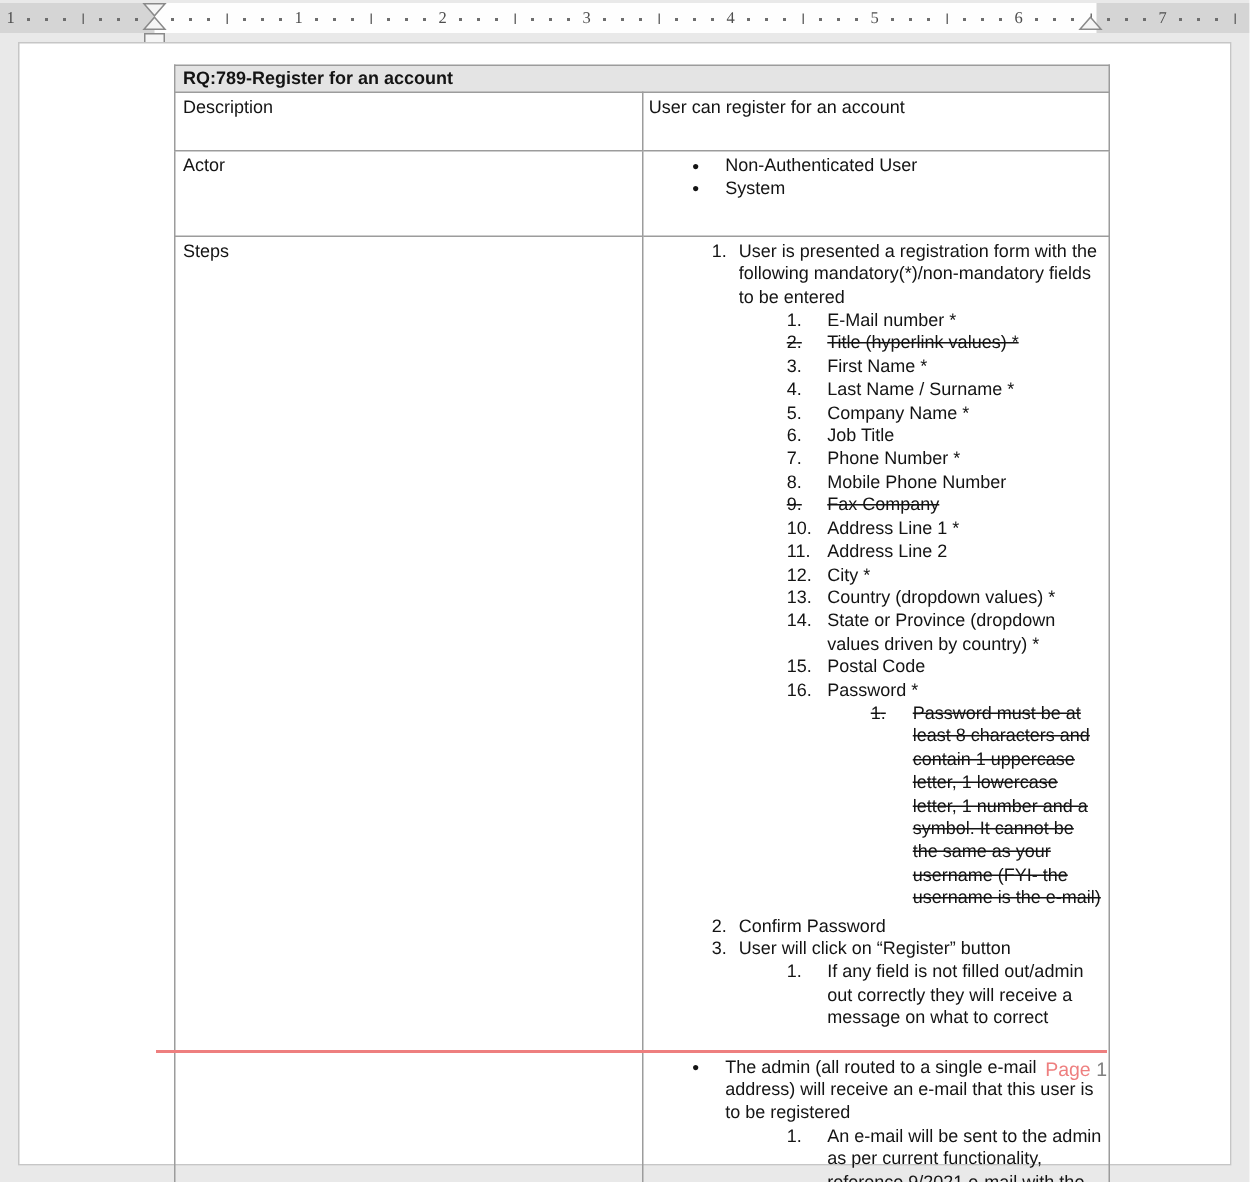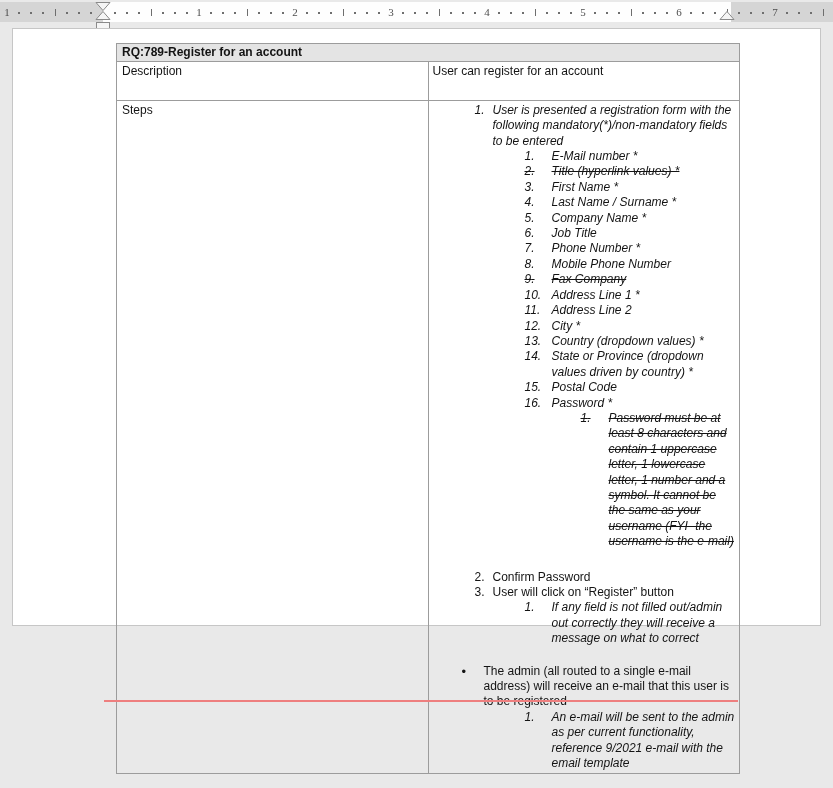--- a/index.html
+++ b/index.html
@@ -23,56 +23,56 @@
   .rdot { position:absolute; top:10px; width:2px; height:2px; background:#6e6e6e; }
   .rhalf { position:absolute; top:7px; width:1px; height:7px; background:#6e6e6e; }
   .rnum {
     position:absolute; top:3px; transform:translateX(-50%);
     font-size:11px; line-height:14px; color:#4e4e4e;
     font-family:"Liberation Serif","DejaVu Serif",serif;
   }
   .ruler-markers { position:absolute; left:0; top:0; width:833px; height:33px; pointer-events:none; }
   
   .page {
-    position:absolute; left:12px; top:28px; width:809px; height:598px;
+    position:absolute; left:12px; top:28px; width:809px; height:749px;
     background:#ffffff; border:1px solid #c6c6c6;
   }
   
   table.req {
     border-collapse:collapse; table-layout:fixed;
     position:absolute; left:103px; top:14px; width:624px;
     font-size:12px; line-height:15.4px; color:#141414;
   }
   table.req td { border:1px solid #9c9c9c; vertical-align:top; }
   td.t-title {
     background:#e4e4e4; font-weight:bold; height:18px;
     padding:1px 4px 1px 5px;
   }
   td.t-label { width:85px; vertical-align:middle; padding:2px 4px 20px 5px; }
   td.t-content { padding:2px 4px 2px 4px; }
   tr.r-desc td { height:23px; }
   tr.r-actor td { height:57px; }
   tr.r-pre td { height:36px; }
   
   ol.doc-ol { list-style:none; }
-  ol.cnt0 { counter-reset:n 0;font-style:italic; }
+  ol.cnt0 { counter-reset:n 0; }
   ol.cnt1 { counter-reset:n 1; }
   ol.doc-ol > li { counter-increment:n; position:relative; }
   ol.doc-ol > li::before { position:absolute; content:counter(n) "."; }
   .l-b  { position:relative; padding-left:51px; }
   .l-b::before { content:"\2022"; position:absolute; left:29px; font-size:13px; }
   li.l-1 { padding-left:60px; }
   li.l-1::before { left:42px; }
   li.l-2 { padding-left:119px; }
   li.l-2::before { left:92px; }
   li.l-3 { padding-left:176px; }
   li.l-3::before { left:148px; }
   .strike .sk, li.strike-self { text-decoration:line-through; }
   li.strike-self::before { text-decoration:line-through; }
-  .m-cont { margin-top:20px; }
+  .m-cont { margin-top:3px; }
   .m-admin { margin-top:17px; }
   
   .footer-line {
     position:absolute; left:91px; top:671px; width:634px; height:2px;
     background:#ee7f7f;
   }
   .footer-text {
     position:absolute; left:91px; top:676px; width:634px;
     text-align:right; font-size:13px; line-height:16px;
   }
@@ -166,20 +166,27 @@
 
   <table class="req">
     <tbody>
         <tr>
       <td class="t-title" colspan="2">RQ:789-Register for an account</td>
     </tr>
     <tr class="r-desc">
       <td class="t-label">Description</td>
       <td class="t-content">User can register for an account</td>
     </tr>
+    <tr class="r-actor">
+      <td class="t-label">Actor</td>
+      <td class="t-content">
+        <div class="l-b">Non-Authenticated User</div>
+        <div class="l-b">System</div>
+      </td>
+    </tr>
     <tr>
       <td class="t-label">Steps</td>
       <td class="t-content">
 
         <ol class="doc-ol cnt0">
           <li class="l-1">User is presented a registration form with the following mandatory(*)/non-mandatory fields to be entered</li>
         </ol>
         <ol class="doc-ol cnt0">
           <li class="l-2">E-Mail number *</li>
           <li class="l-2 strike-self">Title (hyperlink values) *</li>
@@ -213,14 +220,15 @@
         <ol class="doc-ol cnt0">
           <li class="l-2">An e-mail will be sent to the admin as per current functionality, reference 9/2021 e-mail with the email template</li>
         </ol>
 
       </td>
     </tr>
   </tbody>
     </table>
 
   <div class="footer-line"></div>
+  <div class="footer-text"><span class="pg">Page</span><span class="pn"> <span>1</span></span></div>
 
 </div>
 
 </body></html>

